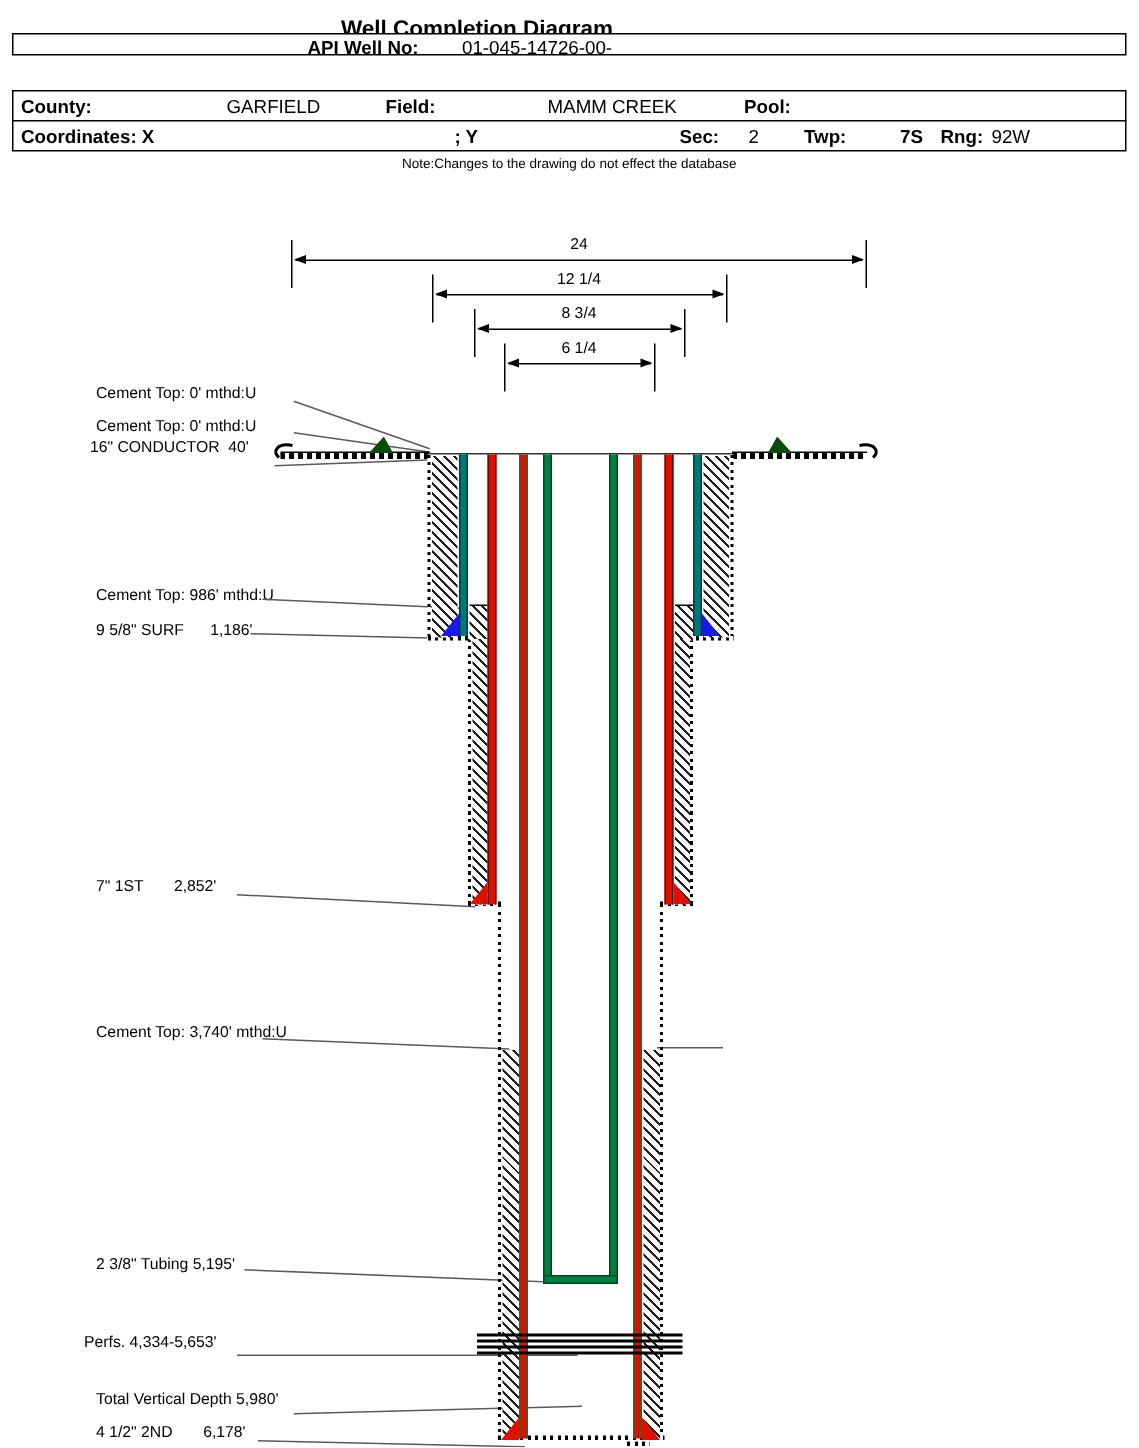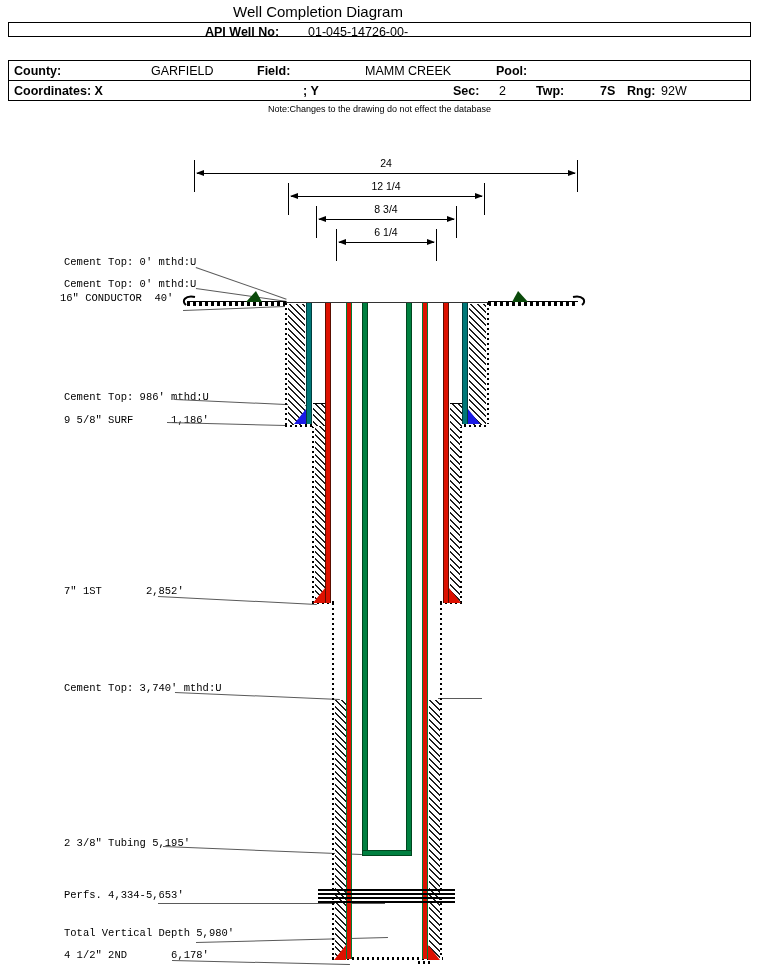--- a/index.html
+++ b/index.html
@@ -1,34 +1,34 @@
 <!DOCTYPE html>
 <html><head>
 <meta charset="utf-8">
 <style>
   html,body{margin:0;padding:0;background:#fff;}
   #page{position:relative;width:759px;height:965px;background:#fff;
         font-family:"Liberation Sans",sans-serif;color:#000;overflow:hidden;}
   .abs{position:absolute;}
-  .title{position:absolute;top:3px;left:0;width:636px;text-align:center;
-         font-size:15px;font-weight:normal;}
+  .title{position:absolute;top:11px;left:0;width:636px;text-align:center;
+         font-size:15px;font-weight:bold;}
   .trow{position:absolute;left:8px;width:743px;border:1px solid #000;
         box-sizing:border-box;background:#fff;}
   .cell{position:absolute;font-size:12.5px;white-space:pre;}
   .b{font-weight:bold;}
   .note{position:absolute;top:104px;left:0;width:759px;text-align:center;font-size:9px;}
   .boretitle{position:absolute;top:135px;left:0;width:759px;text-align:center;font-size:13.5px;}
   .dimlbl{position:absolute;font-size:10.5px;transform:translateX(-50%);}
   .dimline{position:absolute;height:1px;background:#000;}
   .dimline::before{content:"";position:absolute;left:-1px;top:-3px;width:0;height:0;
     border-top:3.5px solid transparent;border-bottom:3.5px solid transparent;border-right:8px solid #000;}
   .dimline::after{content:"";position:absolute;right:-1px;top:-3px;width:0;height:0;
     border-top:3.5px solid transparent;border-bottom:3.5px solid transparent;border-left:8px solid #000;}
   .tick{position:absolute;width:1px;height:32px;background:#000;}
-  .lbl{position:absolute;font-size:10.5px;white-space:pre;font-family:Liberation Mono, monospace;}
+  .lbl{position:absolute;font-size:10.5px;white-space:pre;}
   .leader{position:absolute;height:1px;background:#5a5a5a;transform-origin:0 0;}
   .hatch{position:absolute;background:repeating-linear-gradient(45deg,#ffffff 0 3.2px,#1f1f1f 3.2px 4.6px);}
   .wallv{position:absolute;width:2px;background-image:repeating-linear-gradient(180deg,#000 0 2px,#fff 2px 5px);}
   .wallh{position:absolute;height:3px;background-image:repeating-linear-gradient(90deg,#000 0 2px,#fff 2px 5px);}
   .surf{position:absolute;height:4px;border-top:1px solid #000;
         background:repeating-linear-gradient(90deg,#000 0 3px,#fff 3px 6px);}
   .csg{position:absolute;width:6px;box-sizing:border-box;}
   .teal{background:#007878;border-left:1px solid #003d3d;border-right:1px solid #003d3d;}
   .red7{background:#dd1100;border-left:1px solid #5a0e00;border-right:1px solid #5a0e00;}
   .red45{background:#dd1100;border-left:1px solid #007a33;border-right:1px solid #007a33;}
@@ -99,21 +99,21 @@
   <div class="tick" style="left:436px;top:229px;"></div>
 
   <span class="lbl" style="left:64px;top:256px;">Cement Top: 0' mthd:U</span>
   <span class="lbl" style="left:64px;top:278px;">Cement Top: 0' mthd:U</span>
   <span class="lbl" style="left:60px;top:292px;">16" CONDUCTOR  40'</span>
   <span class="lbl" style="left:64px;top:391px;">Cement Top: 986' mthd:U</span>
   <span class="lbl" style="left:64px;top:414px;">9 5/8" SURF      1,186'</span>
   <span class="lbl" style="left:64px;top:585px;">7" 1ST       2,852'</span>
   <span class="lbl" style="left:64px;top:682px;">Cement Top: 3,740' mthd:U</span>
   <span class="lbl" style="left:64px;top:837px;">2 3/8" Tubing 5,195'</span>
-  <span class="lbl" style="left:64px;top:889px;">Perfs. 4,334-5,653'</span>
+  <span class="lbl" style="left:56px;top:889px;">Perfs. 4,334-5,653'</span>
   <span class="lbl" style="left:64px;top:927px;">Total Vertical Depth 5,980'</span>
   <span class="lbl" style="left:64px;top:949px;">4 1/2" 2ND       6,178'</span>
 
   <div class="leader" style="left:196px;top:267px;width:96px;transform:rotate(19.3deg);"></div>
   <div class="leader" style="left:196px;top:288px;width:92px;transform:rotate(8.1deg);"></div>
   <div class="leader" style="left:183px;top:310px;width:102px;transform:rotate(-2.2deg);"></div>
   <div class="leader" style="left:175px;top:399px;width:132px;transform:rotate(2.6deg);"></div>
   <div class="leader" style="left:167px;top:422px;width:119px;transform:rotate(1.4deg);"></div>
   <div class="leader" style="left:158px;top:596px;width:159px;transform:rotate(2.9deg);"></div>
   <div class="leader" style="left:175px;top:692px;width:165px;transform:rotate(2.4deg);"></div>

